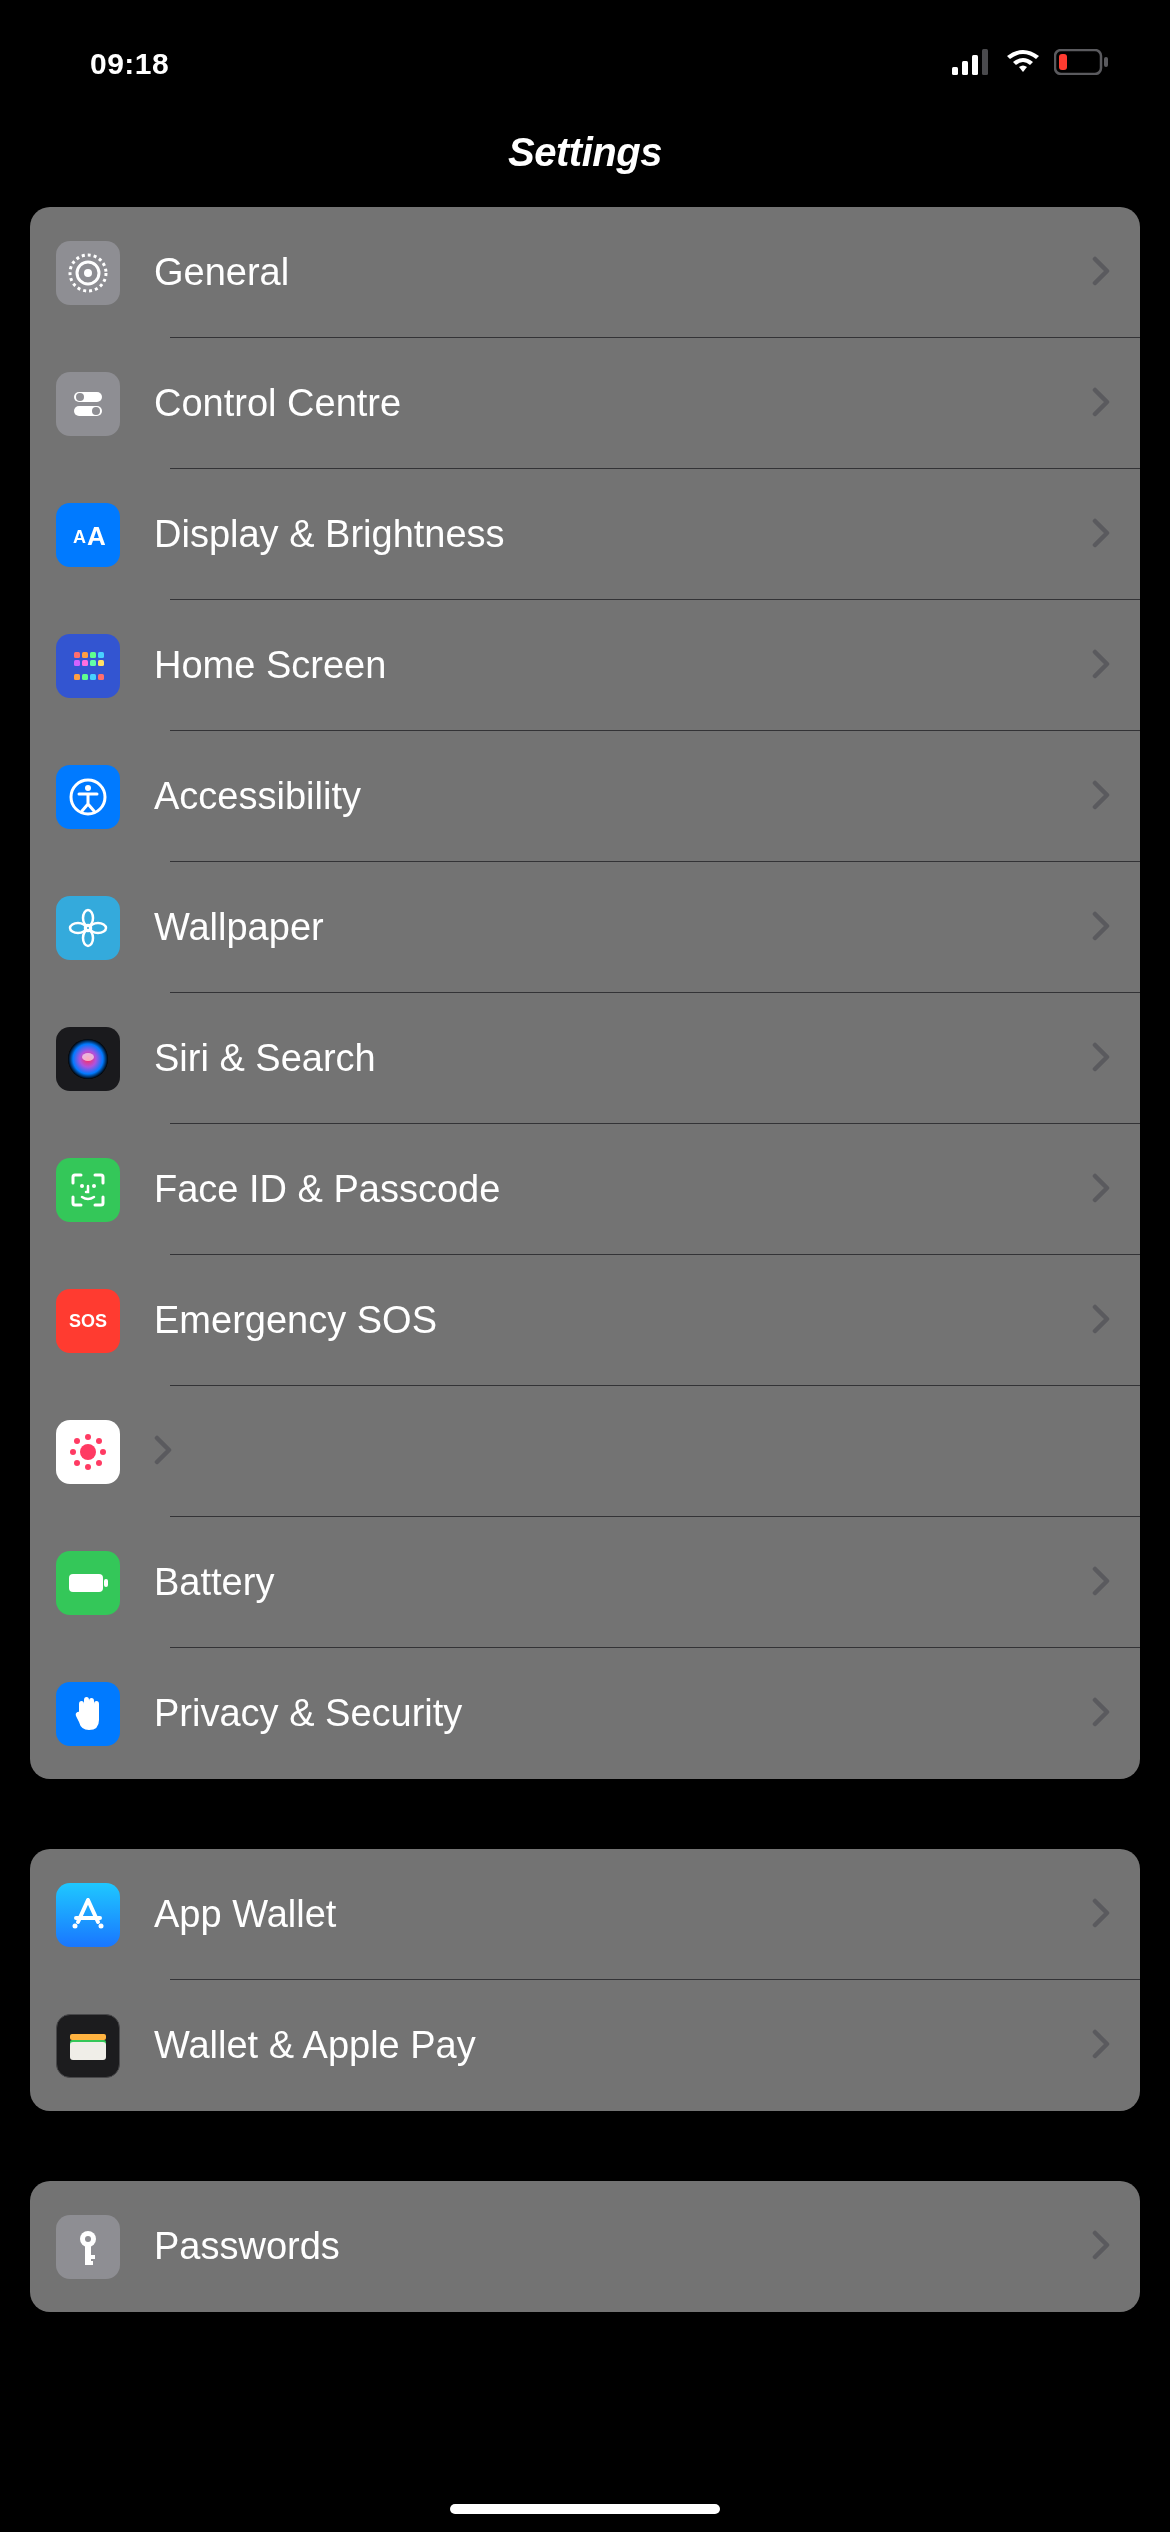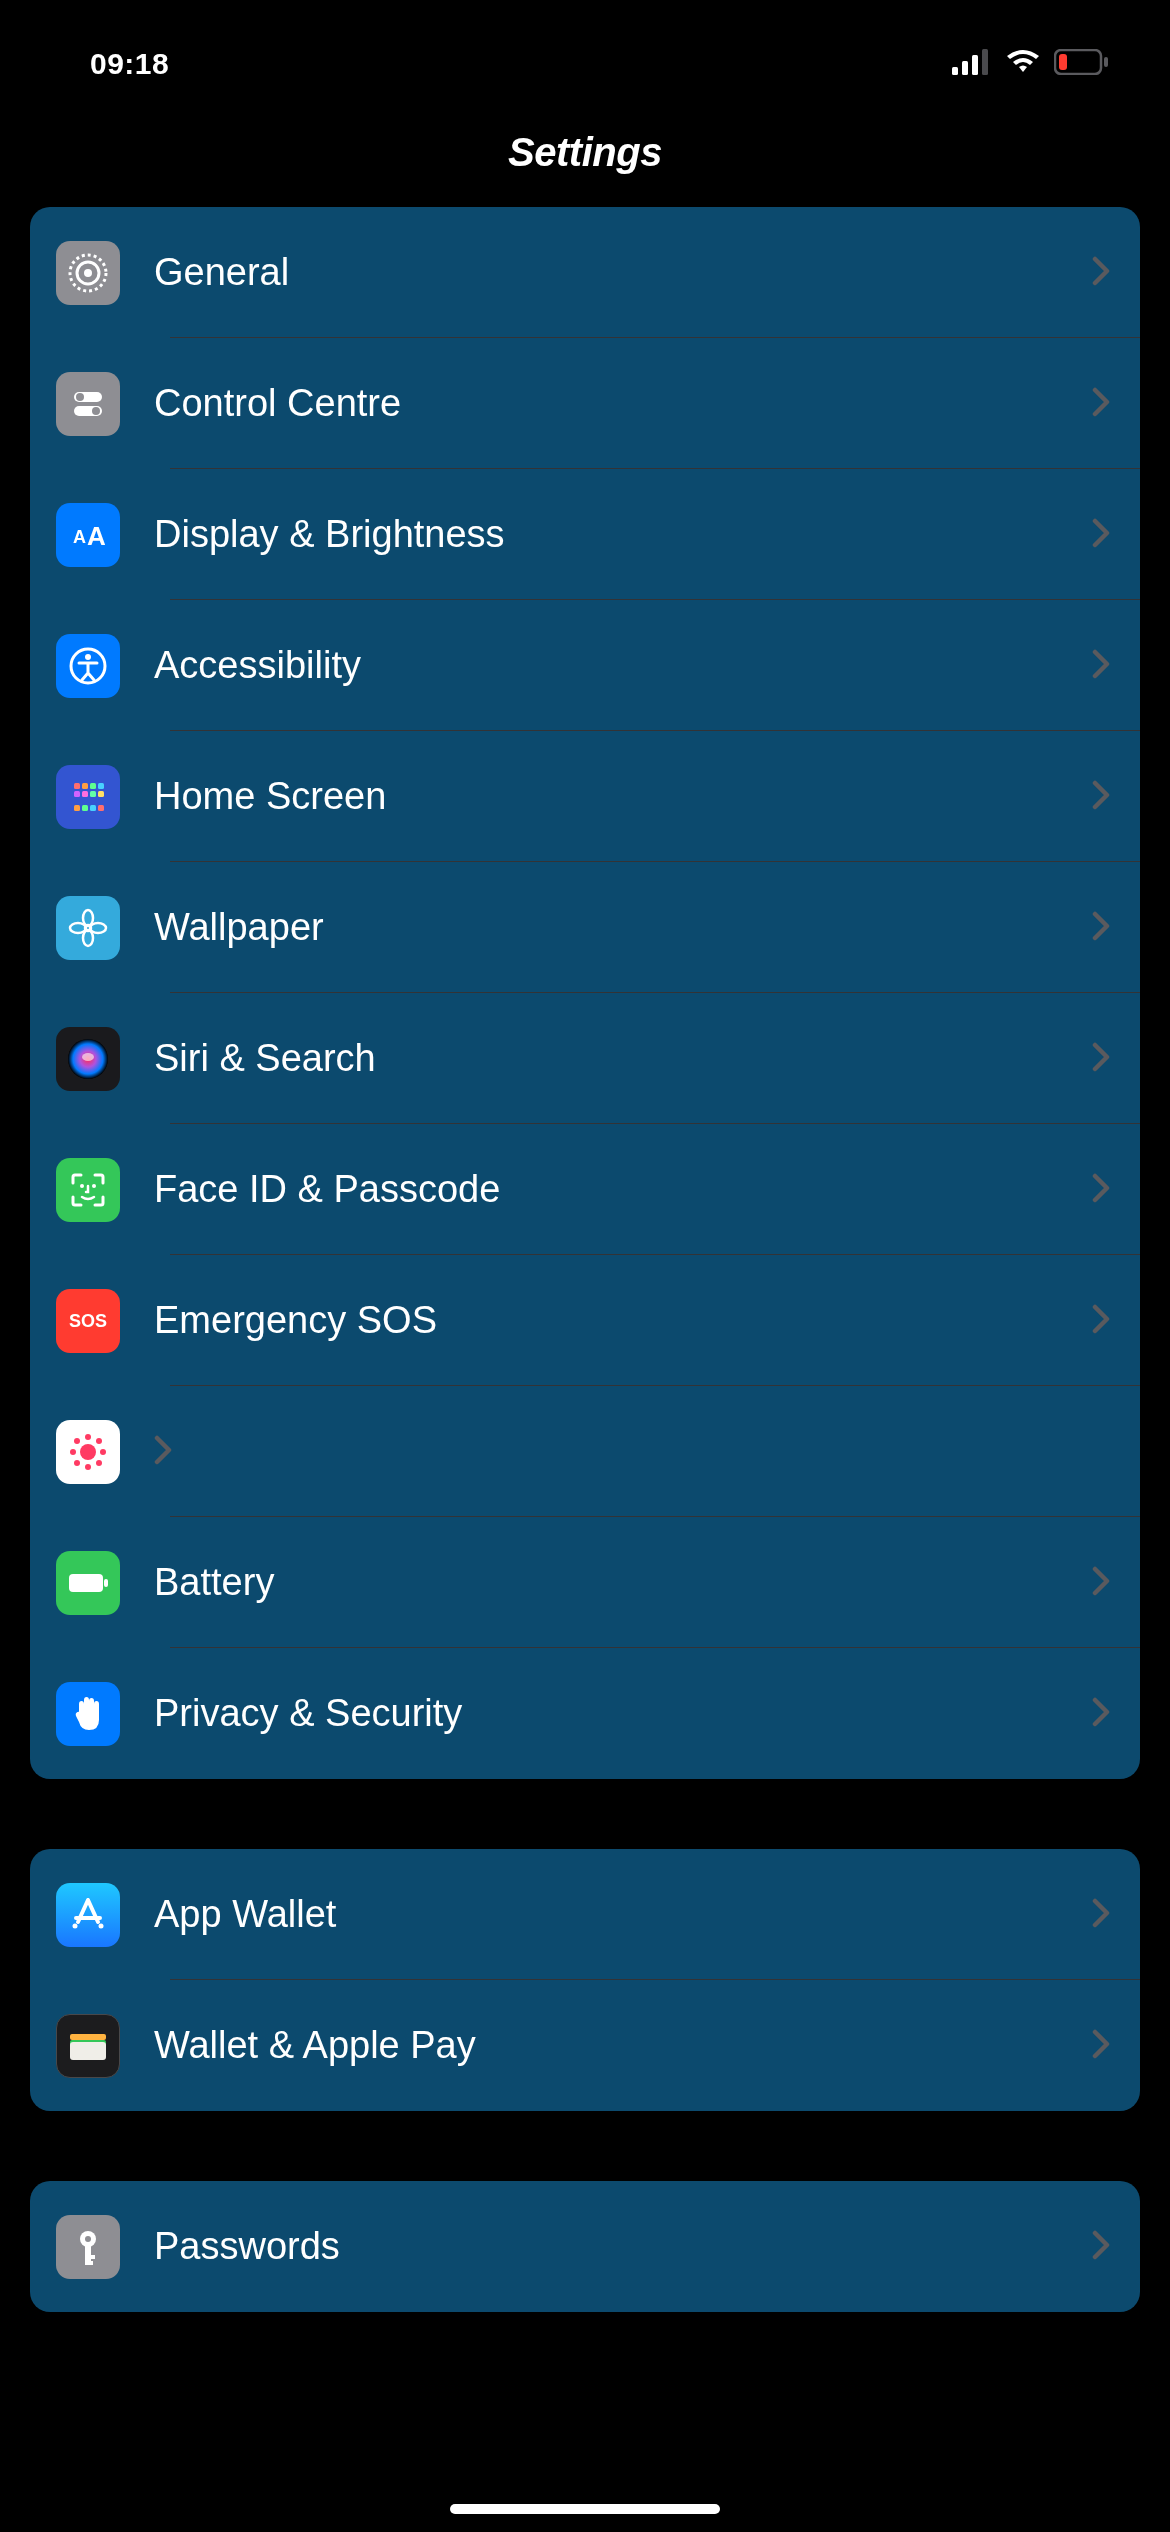--- a/index.html
+++ b/index.html
@@ -39,21 +39,21 @@
     .header-title {
       font-size: 40px;
       font-weight: 600;
       letter-spacing: -0.5px;
       font-style: italic;
     }
     .content {
       padding: 0 30px;
     }
     .group {
-      background: #0c4a6e;
+      background: #737373;
       border-radius: 20px;
       margin-bottom: 70px;
       overflow: hidden;
     }
     .row {
       display: flex;
       align-items: center;
       padding: 20px 30px 20px 26px;
       min-height: 131px;
       position: relative;
@@ -183,36 +183,20 @@
       </div>
       <div class="row-label">Display &amp; Brightness</div>
       <span class="chevron">
         <svg width="18" height="30" viewBox="0 0 18 30">
             <path d="M3 3 L15 15 L3 27" stroke="#5a5a5e" stroke-width="4.5" fill="none" stroke-linecap="round" stroke-linejoin="round"></path>
           </svg>
       </span>
     </div>
 
     <div class="row">
-      <div class="row-icon" style="background:#007aff">
-        <svg width="42" height="42" viewBox="0 0 42 42">
-          <circle cx="21" cy="21" r="17" fill="none" stroke="#fff" stroke-width="3"></circle>
-          <circle cx="21" cy="12" r="3" fill="#fff"></circle>
-          <path d="M12 18 L30 18 M21 18 L21 28 M21 28 L15 35 M21 28 L27 35" stroke="#fff" stroke-width="3" stroke-linecap="round"></path>
-        </svg>
-      </div>
-      <div class="row-label">Accessibility</div>
-      <span class="chevron">
-        <svg width="18" height="30" viewBox="0 0 18 30">
-            <path d="M3 3 L15 15 L3 27" stroke="#5a5a5e" stroke-width="4.5" fill="none" stroke-linecap="round" stroke-linejoin="round"></path>
-          </svg>
-      </span>
-    </div>
-
-    <div class="row">
       <div class="row-icon" style="background:#3355d1">
         <svg width="40" height="40" viewBox="0 0 40 40">
           <rect x="6" y="6" width="6" height="6" rx="1.5" fill="#ff6e6e"></rect>
           <rect x="14" y="6" width="6" height="6" rx="1.5" fill="#ff9f43"></rect>
           <rect x="22" y="6" width="6" height="6" rx="1.5" fill="#5fff8f"></rect>
           <rect x="30" y="6" width="6" height="6" rx="1.5" fill="#48d1ff"></rect>
           <rect x="6" y="14" width="6" height="6" rx="1.5" fill="#d063ff"></rect>
           <rect x="14" y="14" width="6" height="6" rx="1.5" fill="#ff6ee0"></rect>
           <rect x="22" y="14" width="6" height="6" rx="1.5" fill="#63ffa8"></rect>
           <rect x="30" y="14" width="6" height="6" rx="1.5" fill="#ffe066"></rect>
@@ -224,20 +208,36 @@
       </div>
       <div class="row-label">Home Screen</div>
       <span class="chevron">
         <svg width="18" height="30" viewBox="0 0 18 30">
             <path d="M3 3 L15 15 L3 27" stroke="#5a5a5e" stroke-width="4.5" fill="none" stroke-linecap="round" stroke-linejoin="round"></path>
           </svg>
       </span>
     </div>
 
     <div class="row">
+      <div class="row-icon" style="background:#007aff">
+        <svg width="42" height="42" viewBox="0 0 42 42">
+          <circle cx="21" cy="21" r="17" fill="none" stroke="#fff" stroke-width="3"></circle>
+          <circle cx="21" cy="12" r="3" fill="#fff"></circle>
+          <path d="M12 18 L30 18 M21 18 L21 28 M21 28 L15 35 M21 28 L27 35" stroke="#fff" stroke-width="3" stroke-linecap="round"></path>
+        </svg>
+      </div>
+      <div class="row-label">Accessibility</div>
+      <span class="chevron">
+        <svg width="18" height="30" viewBox="0 0 18 30">
+            <path d="M3 3 L15 15 L3 27" stroke="#5a5a5e" stroke-width="4.5" fill="none" stroke-linecap="round" stroke-linejoin="round"></path>
+          </svg>
+      </span>
+    </div>
+
+    <div class="row">
       <div class="row-icon" style="background:#34aadc">
         <svg width="42" height="42" viewBox="0 0 42 42">
           <g stroke="#fff" stroke-width="2.5" fill="none">
             <circle cx="21" cy="21" r="3"></circle>
             <ellipse cx="21" cy="11" rx="5" ry="8"></ellipse>
             <ellipse cx="21" cy="31" rx="5" ry="8"></ellipse>
             <ellipse cx="11" cy="21" rx="8" ry="5"></ellipse>
             <ellipse cx="31" cy="21" rx="8" ry="5"></ellipse>
           </g>
         </svg>

